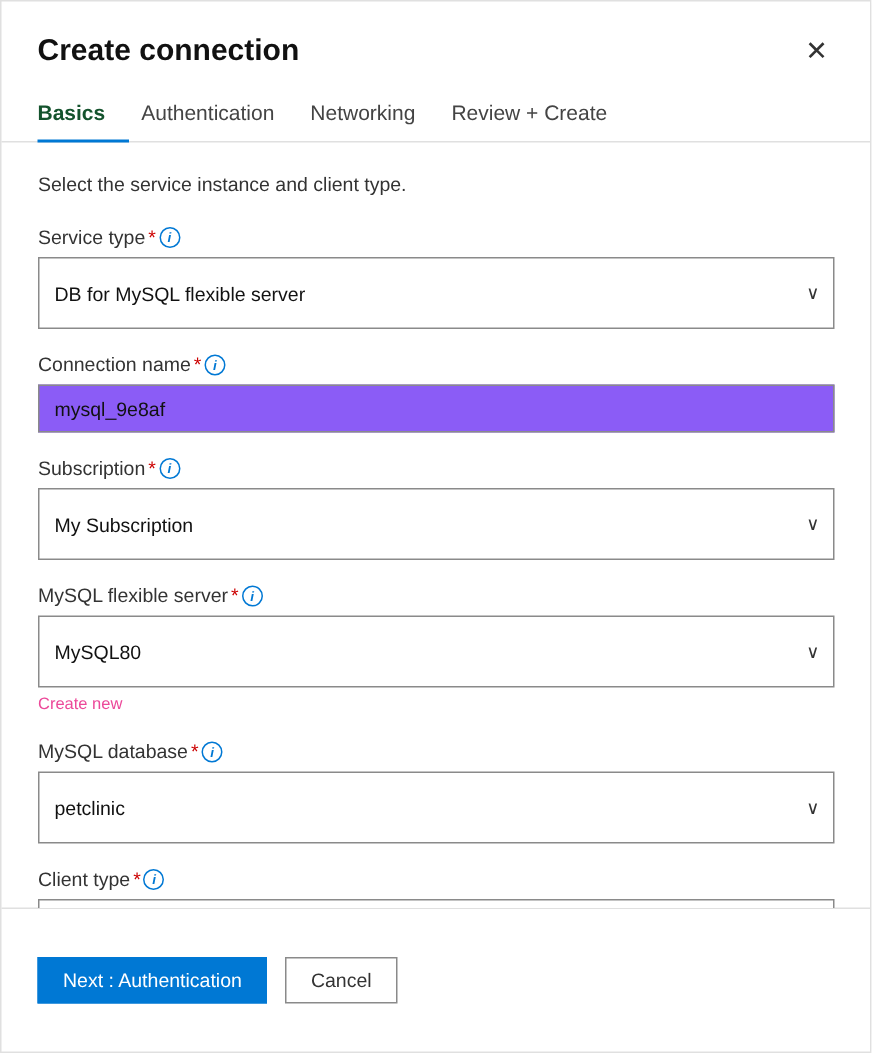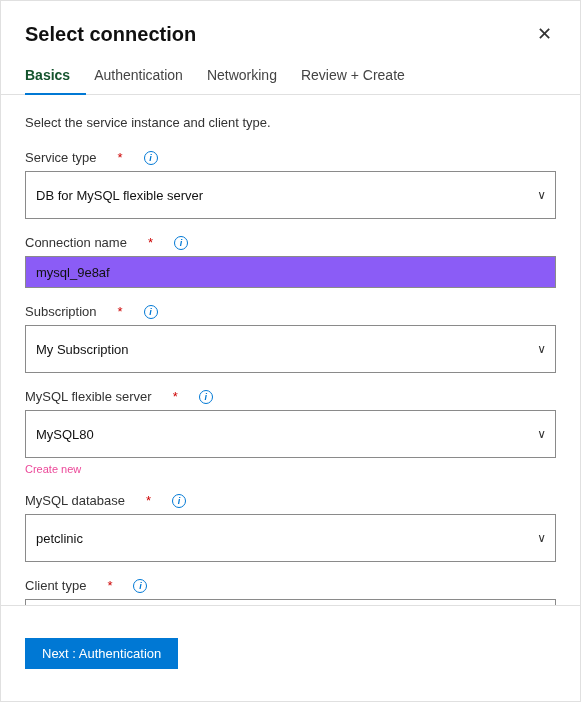--- a/index.html
+++ b/index.html
@@ -82,21 +82,21 @@
       margin-bottom: 20px;
     }
 
     .form-group {
       margin-bottom: 16px;
     }
 
     .form-label {
       display: flex;
       align-items: center;
-      gap: 21px;
+      gap: 2px;
       font-size: 13px;
       color: #333;
       margin-bottom: 6px;
     }
 
     .required {
       color: #c00;
     }
 
     .info-icon {
@@ -191,21 +191,21 @@
       cursor: pointer;
       font-weight: 400;
     }
   </style>
 </head>
 <body>
 
 <div class="dialog">
 
   <div class="dialog-header">
-    <h1 class="dialog-title">Select connection</h1>
+    <h1 class="dialog-title">Create connection</h1>
     <span class="close-icon">✕</span>
   </div>
 
   <div class="tabs">
     <div class="tab active">
       <span>Basics</span>
     </div>
     <div class="tab">
       <span>Authentication</span>
     </div>
@@ -298,15 +298,16 @@
           <option value="SpringBoot">SpringBoot</option>
         </select>
         <span class="select-chevron">∨</span>
       </div>
     </div>
 
   </div>
 
   <div class="dialog-footer">
     <button class="btn-primary">Next : Authentication</button>
+    <button class="btn-secondary">Cancel</button>
   </div>
 
 </div>
 
 </body></html>

